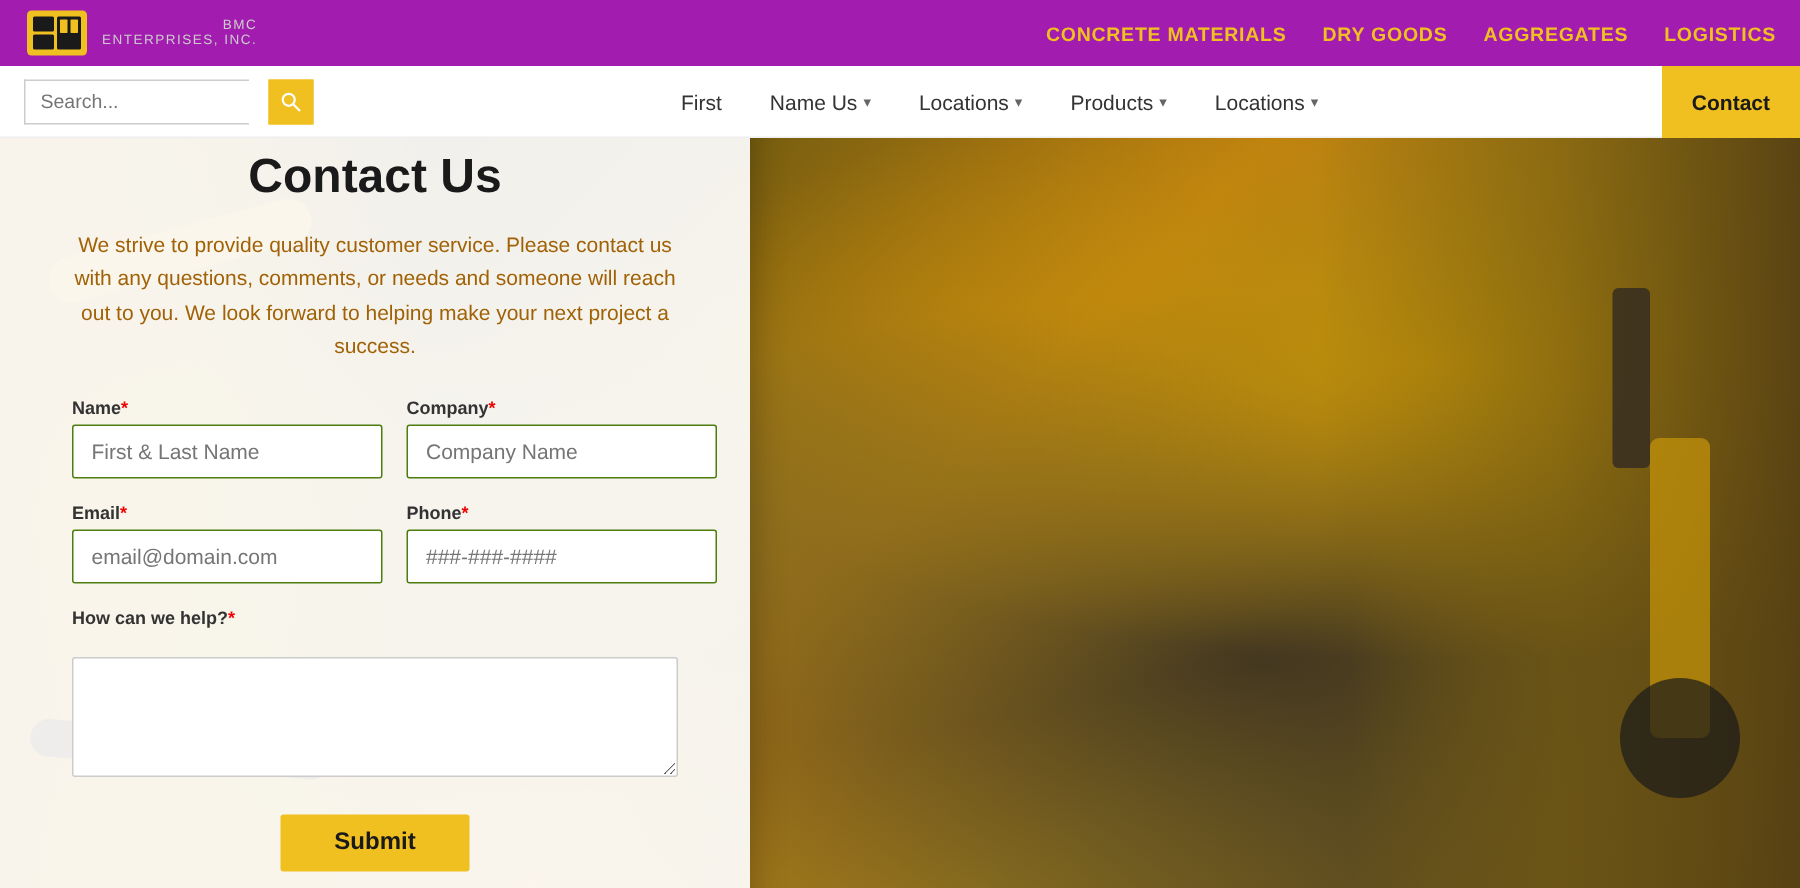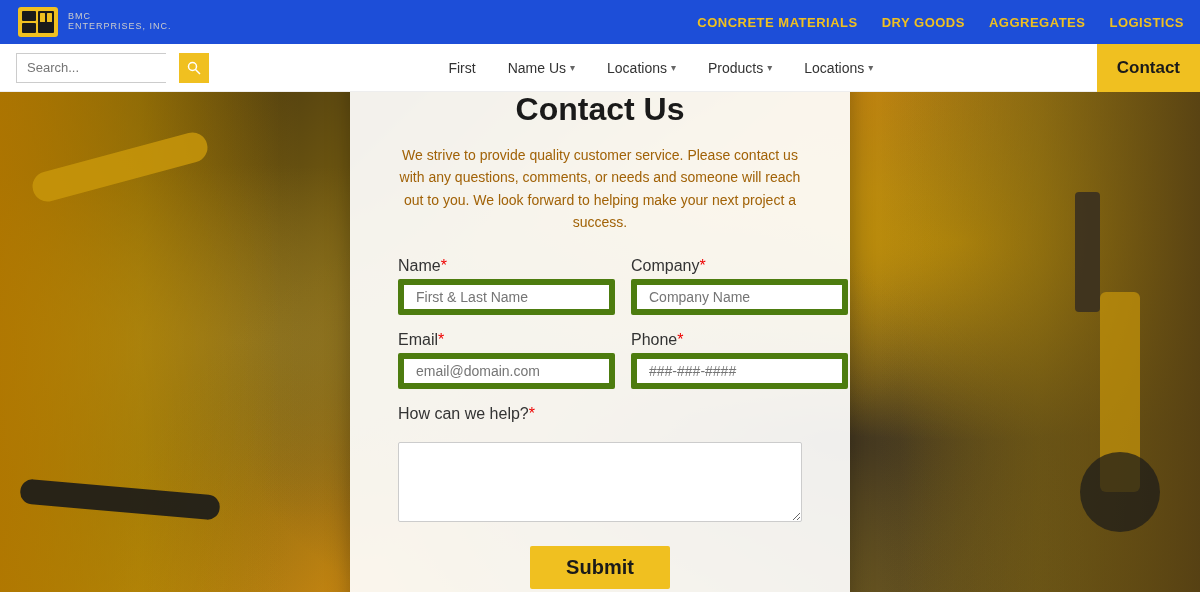--- a/index.html
+++ b/index.html
@@ -1,25 +1,26 @@
 <!DOCTYPE html>
 <html><head>
   <meta charset="utf-8">
   <style>
     * { margin: 0; padding: 0; box-sizing: border-box; }
     body { font-family: Arial, sans-serif; width: 1200px; height: 592px; overflow: hidden; }
 
     
     .top-bar {
-      background: #1d4ed8;
+      background: #a21caf;
       height: 44px;
       display: flex;
       align-items: center;
       justify-content: space-between;
       padding: 0 16px;
+      text-align: right;
     }
     .logo-area {
       display: flex;
       align-items: center;
       gap: 8px;
     }
     .logo-icon {
       width: 44px;
       height: 34px;
       display: flex;
@@ -102,40 +103,39 @@
       align-items: center;
       gap: 4px;
     }
     .nav-link .chevron {
       font-size: 10px;
       color: #666;
     }
     .contact-btn {
       background: #f0c020;
       color: #1a1a1a;
-      font-size: 17px;
+      font-size: 14px;
       font-weight: bold;
       padding: 0 20px;
       height: 48px;
       display: flex;
       align-items: center;
       text-decoration: none;
       margin-left: auto;
     }
 
     
     .hero {
       position: relative;
       width: 1200px;
       height: 500px;
       background: #5a4a20;
       overflow: hidden;
       display: flex;
       align-items: center;
-      justify-content: center;
     }
     .hero-bg {
       position: absolute;
       inset: 0;
       background:
         radial-gradient(ellipse at 20% 50%, #8a7020 0%, transparent 50%),
         radial-gradient(ellipse at 80% 30%, #c0900a 0%, transparent 40%),
         radial-gradient(ellipse at 70% 70%, #3a3020 0%, transparent 50%),
         linear-gradient(135deg, #2a2010 0%, #7a6010 30%, #c08010 50%, #8a7020 70%, #3a3020 100%);
     }
@@ -184,29 +184,29 @@
       gap: 16px;
       margin-bottom: 16px;
     }
     .form-group {
       flex: 1;
       display: flex;
       flex-direction: column;
       gap: 4px;
     }
     .form-label {
-      font-size: 16px;
+      font-size: 12px;
       color: #333;
-      font-weight: 400;
+      font-weight: 700;
     }
     .form-label .required {
       color: #e00;
     }
     .form-input {
-      border: 6px solid #4d7c0f;
+      border: 1px solid #4d7c0f;
       padding: 8px 12px;
       font-size: 14px;
       color: #999;
       outline: none;
       border-radius: 2px;
       background: white;
       height: 36px;
     }
     .form-textarea {
       border: 1px solid #ccc;
@@ -220,21 +220,21 @@
       resize: vertical;
       width: 100%;
     }
     .submit-btn {
       display: block;
       margin: 20px auto 0;
       background: #f0c020;
       color: #1a1a1a;
       border: none;
       padding: 10px 36px;
-      font-size: 20px;
+      font-size: 16px;
       font-weight: bold;
       cursor: pointer;
       border-radius: 2px;
     }
   </style>
 </head>
 <body>
 
 <div class="top-bar">
   <div class="logo-area">

